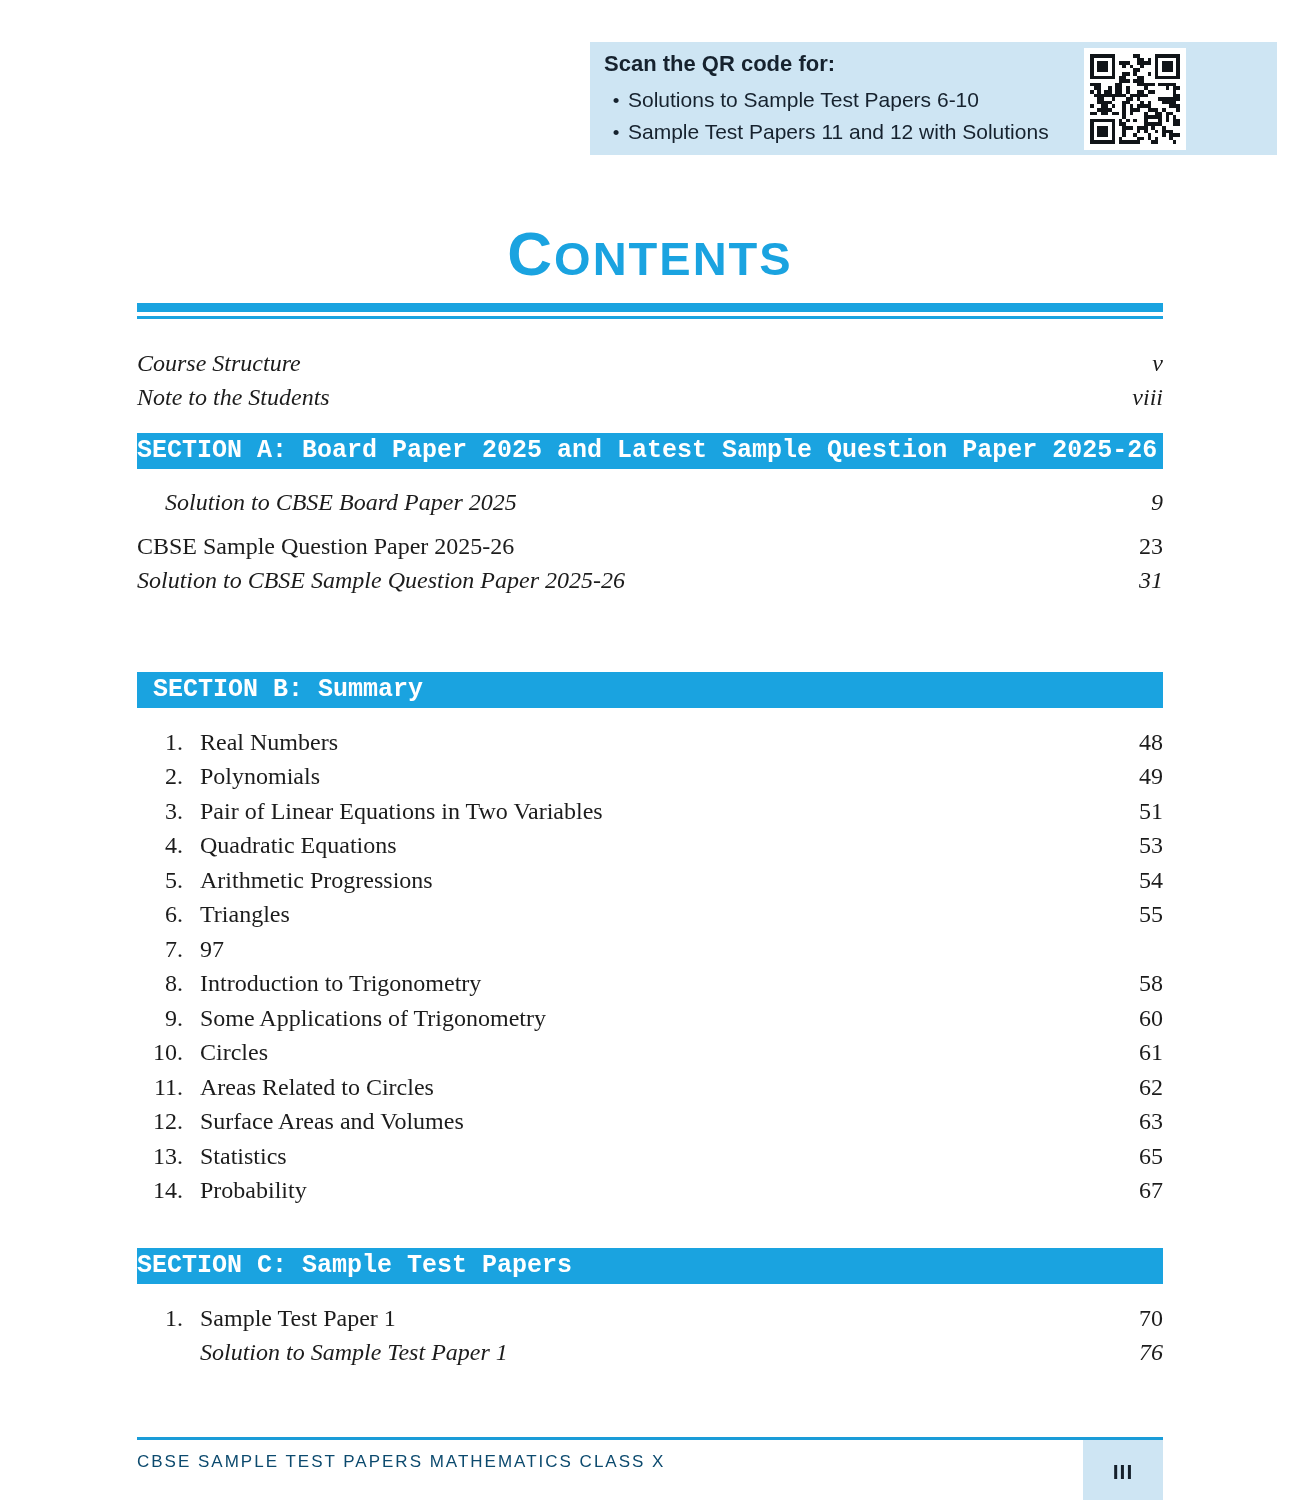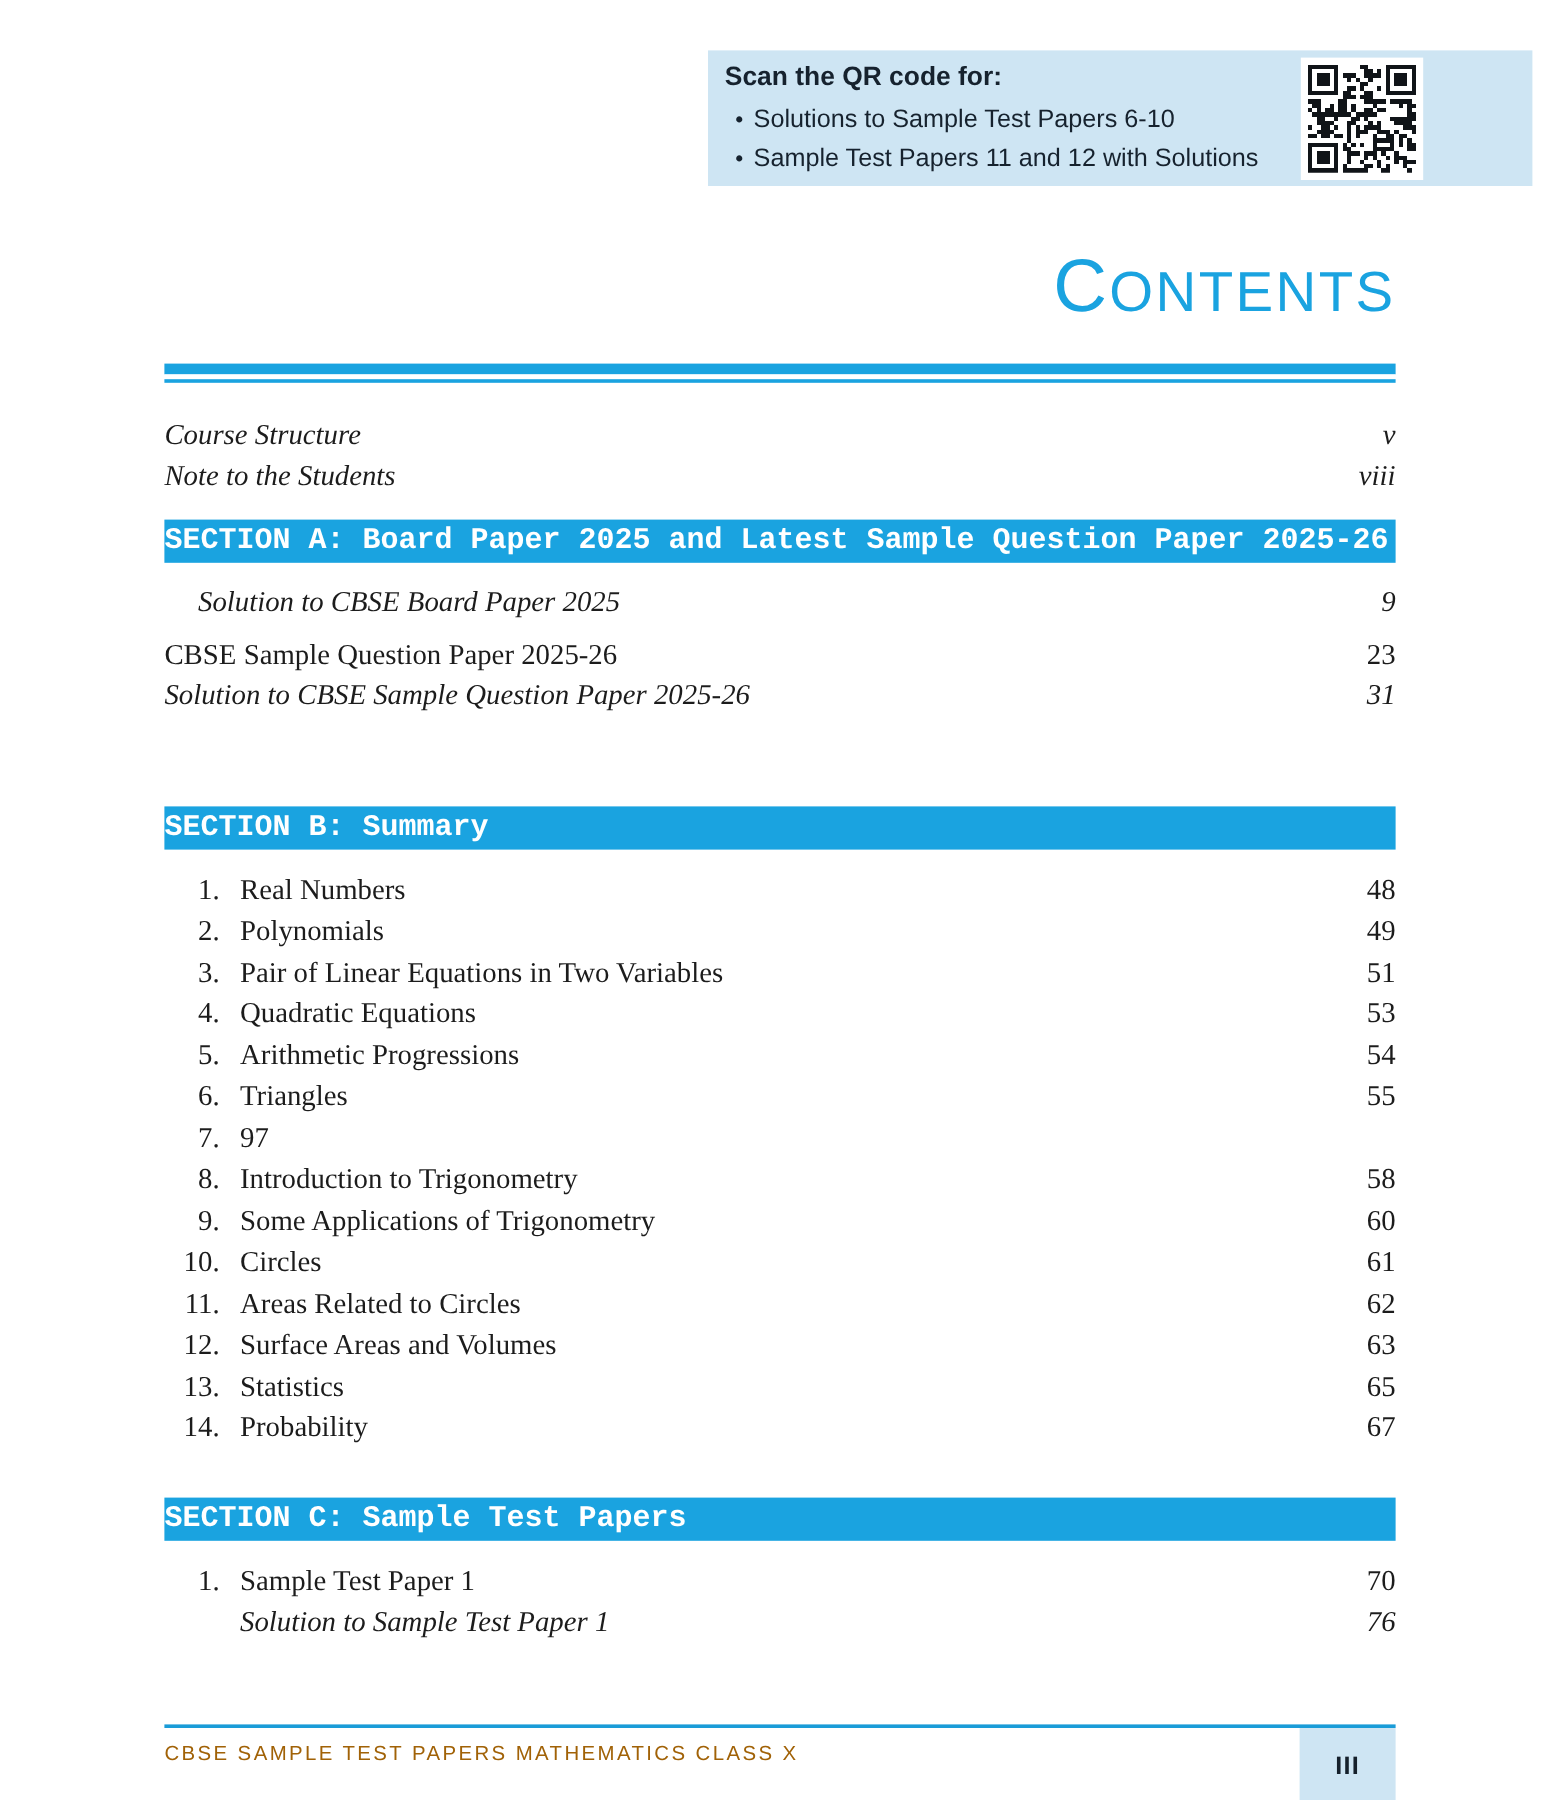--- a/index.html
+++ b/index.html
@@ -25,22 +25,22 @@
   .callout-heading { font-size:22px; font-weight:bold; margin-bottom:7px; }
   .callout-bullet { display:flex; align-items:baseline; font-size:21px; line-height:31px; }
   .callout-bullet .dot { width:24px; text-align:center; font-size:19px; }
   .qr-tile {
     position:absolute; left:494px; top:6px; width:102px; height:102px;
     background:#ffffff; display:flex; align-items:center; justify-content:center;
   }
 
   
   .title {
-    position:absolute; top:207px; left:137px; width:1026px; text-align:right;
-    color:var(--accent_blue); font-weight:normal; letter-spacing:2px; line-height:64px;
+    position:absolute; top:222px; left:137px; width:1026px; text-align:center;
+    color:var(--accent_blue); font-weight:bold; letter-spacing:2px; line-height:64px;
   }
   .title .big   { font-size:62px; }
   .title .small { font-size:47px; }
 
   .rule { position:absolute; top:303px; left:137px; width:1026px; }
   .rule .thick { height:9px; background:var(--accent_blue); }
   .rule .gap   { height:4px; background:#ffffff; }
   .rule .thin  { height:3px; background:var(--accent_blue); }
 
   
@@ -58,31 +58,31 @@
   .front { top:346px; }
   .front .toc-row { font-style:italic; }
 
   .section-bar {
     position:absolute; left:137px; width:1026px; height:36px;
     background:var(--accent_blue); color:#ffffff; font-weight:bold; font-size:25px;
     text-align:left; line-height:36px; font-family:Liberation Mono, monospace;
   }
   .bar-a { top:433px; }
   .entries-a { top:485px; }
-  .bar-b { top:672px; }
+  .bar-b { top:672px;padding-left:16px; }
   .entries-b { top:725px; }
   .entries-b .toc-row { height:34.5px; }
   .bar-c { top:1248px; }
   .entries-c { top:1301px; }
 
   
   .footer-line { position:absolute; top:1437px; left:137px; width:1026px; height:3px; background:var(--rule_blue); }
   .footer-text {
     position:absolute; top:1452px; left:137px; font-size:17px; letter-spacing:2px;
-    color:#a16207; font-family:"Liberation Sans", sans-serif;
+    color:#0c4a6e; font-family:"Liberation Sans", sans-serif;
   }
   .page-num-box {
     position:absolute; top:1440px; left:1083px; width:80px; height:64px;
     background:var(--callout_bg); display:flex; align-items:center; justify-content:center;
     color:#15202b; font-weight:bold; font-size:21px; letter-spacing:1px;
   }
 </style>
 </head>
 <body>
 

